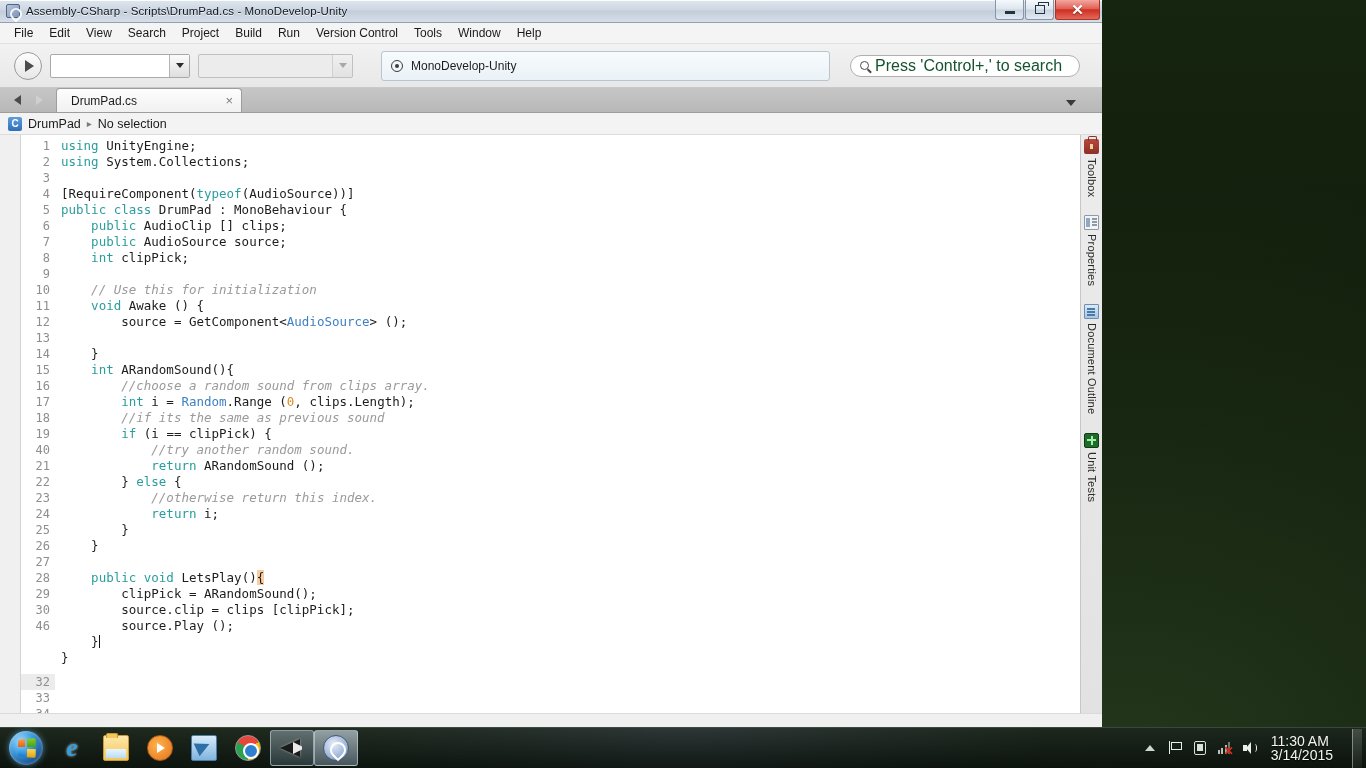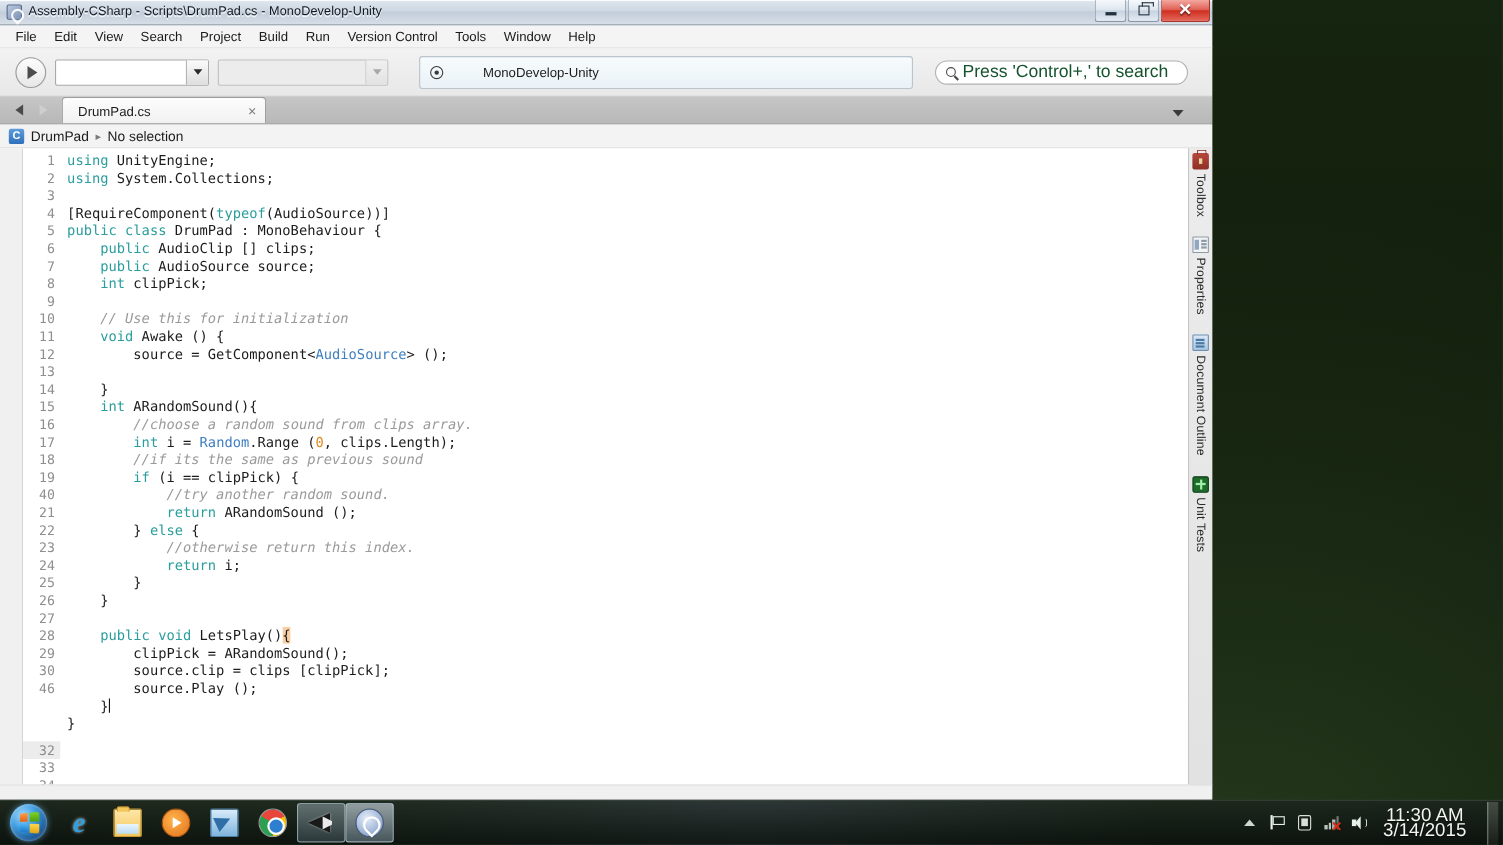--- a/index.html
+++ b/index.html
@@ -134,21 +134,21 @@
     max-width: 600px;
   }
   .target-icon {
     width: 12px; height: 12px; border-radius: 50%;
     border: 1.6px solid #3b3b3b; position: relative; flex:0 0 12px;
   }
   .target-icon::after {
     content:""; position:absolute; left:3px; top:3px; width:4px; height:4px;
     border-radius:50%; background:#3b3b3b;
   }
-  #status-text { font-size: 12px; color: #1d1d1d; margin-left: 28px; }
+  #status-text { font-size: 12px; color: #1d1d1d; }
   #search-box {
     width: 230px; height: 22px; margin-left:auto; margin-right: 14px;
     border: 1px solid #b0b0b0; border-radius: 11px;
     background: #fff; display:flex; align-items:center; padding: 0 9px; gap: 6px;
   }
   .search-glyph {
     width:9px;height:9px;border:1.6px solid #4a4a4a;border-radius:50%;
     position:relative; flex:0 0 9px;
   }
   .search-glyph::after{
@@ -382,21 +382,21 @@
   }
   .tray-spk::before{
     content:"";position:absolute;left:1px;top:5px;width:4px;height:6px;background:#e9efe9;
   }
   .tray-spk::after{
     content:"";position:absolute;left:4px;top:2px;width:0;height:0;
     border-right:5px solid #e9efe9;border-top:6px solid transparent;border-bottom:6px solid transparent;
   }
   .spk-wave{position:absolute;right:1px;top:4px;width:5px;height:8px;border-right:1.5px solid #e9efe9;border-radius:0 50% 50% 0 / 0 50% 50% 0;}
   #clock {
-    text-align:center; color:#f2f5f2; font-size:17px; line-height:14px;
+    text-align:left; color:#f2f5f2; font-size:14px; line-height:14px;
     padding: 0 8px 0 4px; text-shadow:0 1px 1px rgba(0,0,0,.7);
   }
   #show-desktop {
     width:10px; height:39px; margin-left:2px;
     background: linear-gradient(rgba(255,255,255,.18), rgba(255,255,255,.05));
     border-left:1px solid rgba(220,235,220,.45);
   }
 </style>
 </head>
 <body>

